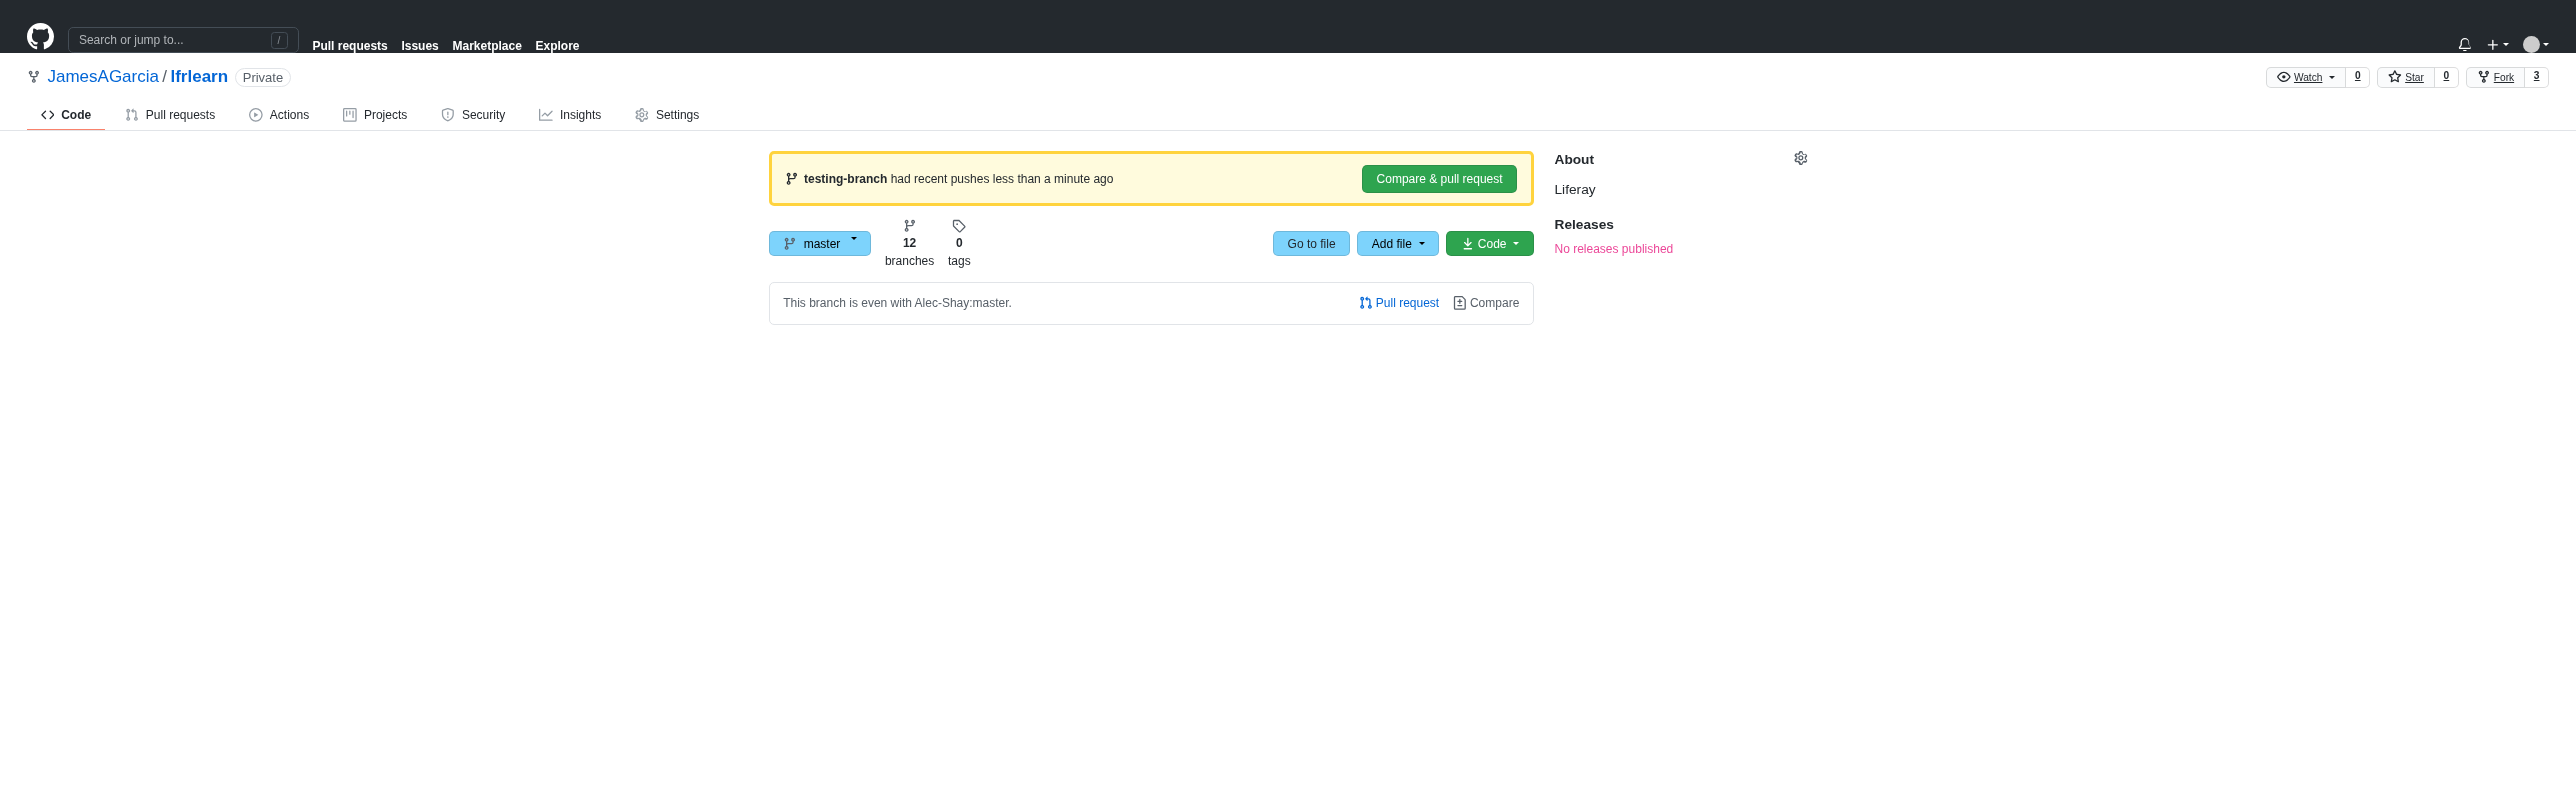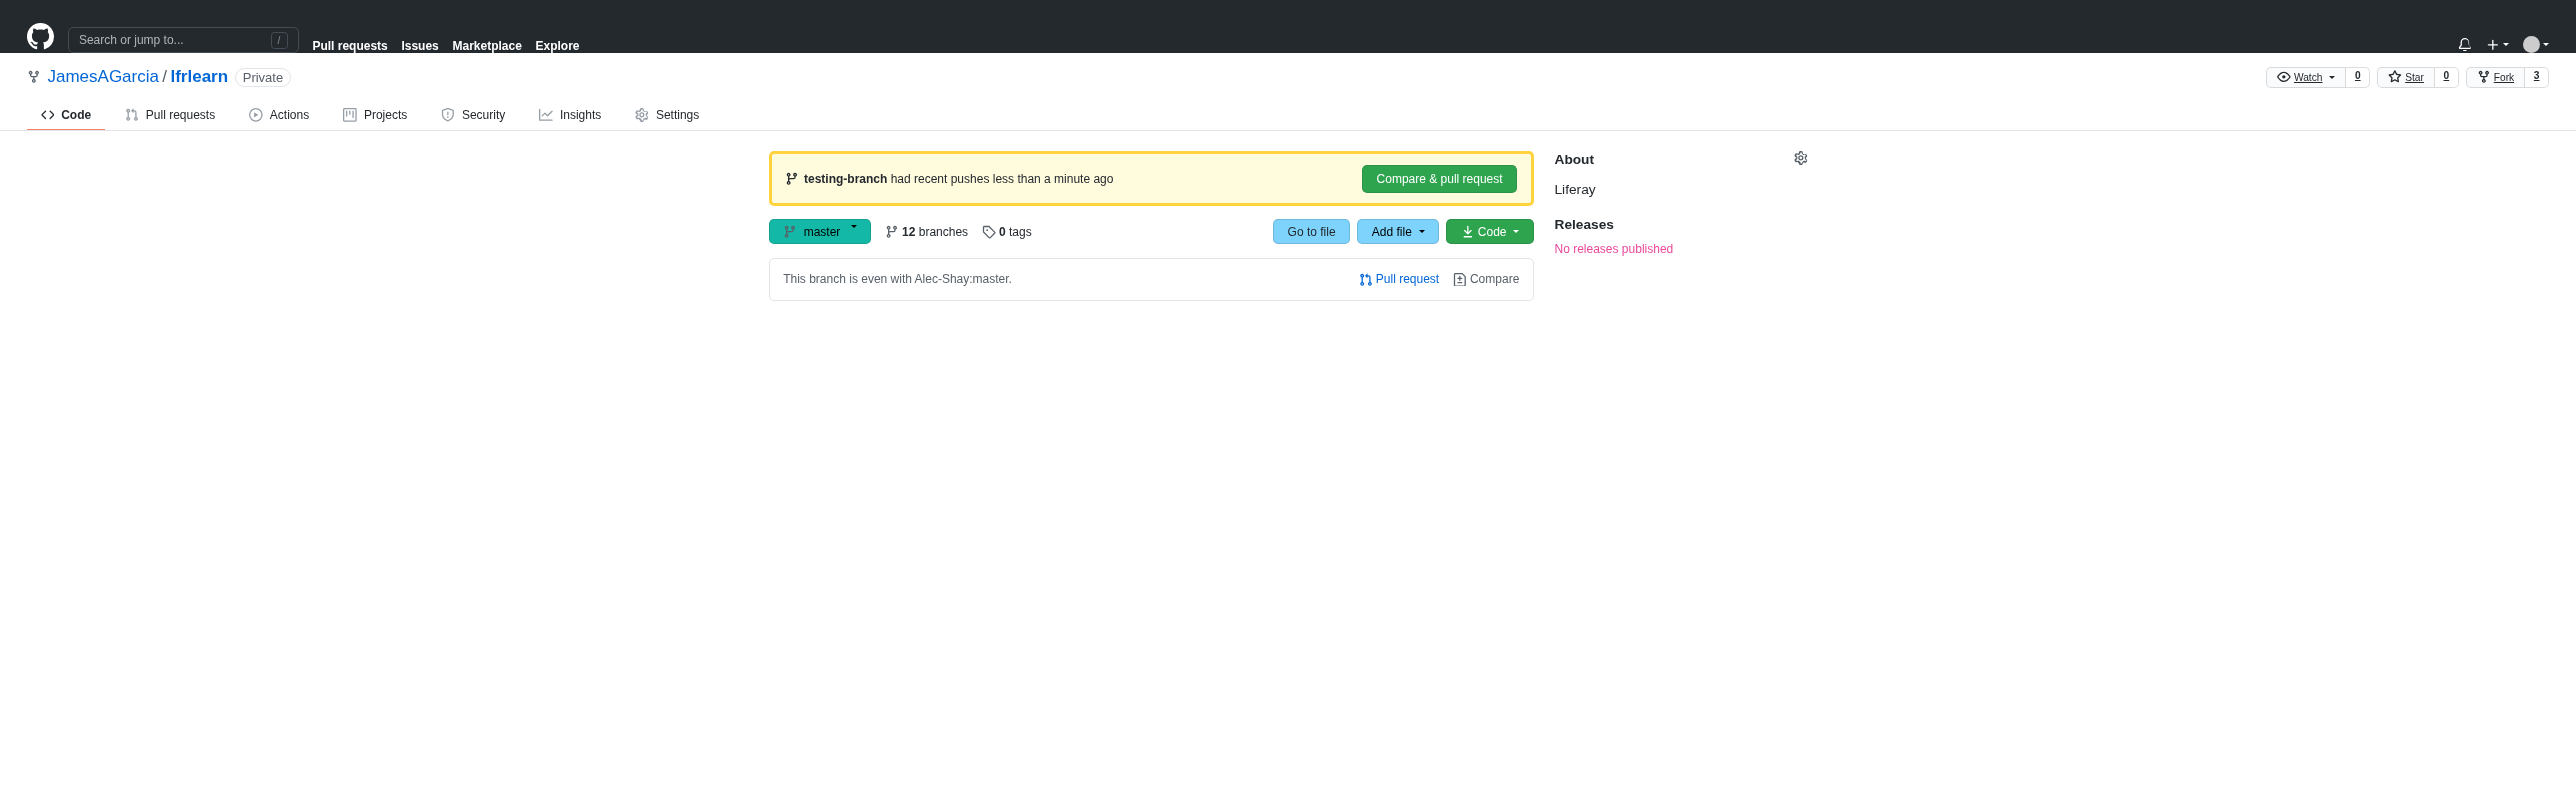--- a/index.html
+++ b/index.html
@@ -47,22 +47,22 @@
     .sidebar { width: 253px; }
     
     
     .alert-banner { background: #fffbdd; border: 3.4px solid #ffd33d; border-radius: 5.1px; padding: 10.2px 13.7px; display: flex; align-items: center; margin-bottom: 13.7px; }
     .alert-text { display: flex; align-items: center; gap: 5.1px; font-size: 12px; }
     .alert-text .branch-name { font-weight: 600; }
     .btn-primary { background: #2ea44f; color: #fff; border: 0.9px solid rgba(27,31,35,0.15); border-radius: 5.1px; padding: 6px 13.7px; font-size: 12px; font-weight: 500; cursor: pointer; margin-left: auto; }
     
     
     .file-nav { display: flex; align-items: center; margin-bottom: 13.7px; gap: 13.7px; }
-    .branch-select { border: 0.9px solid rgba(27,31,35,0.15); background: #14b8a6; border-radius: 5.1px; padding: 4.3px 13.7px; font-size: 12px; font-weight: 500; display: flex; align-items: flex-start; gap: 6.8px; cursor: pointer; }
-    .branch-info { display: flex; align-items: center; gap: 3.4px; font-size: 12px; }
+    .branch-select { border: 0.9px solid rgba(27,31,35,0.15); background: #7dd3fc; border-radius: 5.1px; padding: 4.3px 13.7px; font-size: 12px; font-weight: 500; display: flex; align-items: flex-start; gap: 6.8px; cursor: pointer; }
+    .branch-info { display: flex; align-items: center; gap: 3.4px; font-size: 12px; flex-direction: column; }
     .branch-info strong { font-weight: 600; }
     .file-nav-right { margin-left: auto; display: flex; gap: 6.8px; }
     .btn { border: 0.9px solid rgba(27,31,35,0.15); background: #7dd3fc; border-radius: 5.1px; padding: 4.3px 13.7px; font-size: 12px; font-weight: 500; cursor: pointer; display: inline-flex; align-items: center; gap: 3.4px; }
     .btn-code { background: #2ea44f; color: #fff; }
     
     
     .even-box { border: 0.9px solid #e1e4e8; border-radius: 5.1px; padding: 13.7px; display: flex; align-items: center; font-size: 12px; color: #586069; }
     .even-actions { margin-left: auto; display: flex; gap: 13.7px; }
     .even-actions a { color: #586069; text-decoration: none; display: flex; align-items: center; gap: 3.4px; cursor: pointer; }
     .even-actions a.blue { color: #0366d6; }

